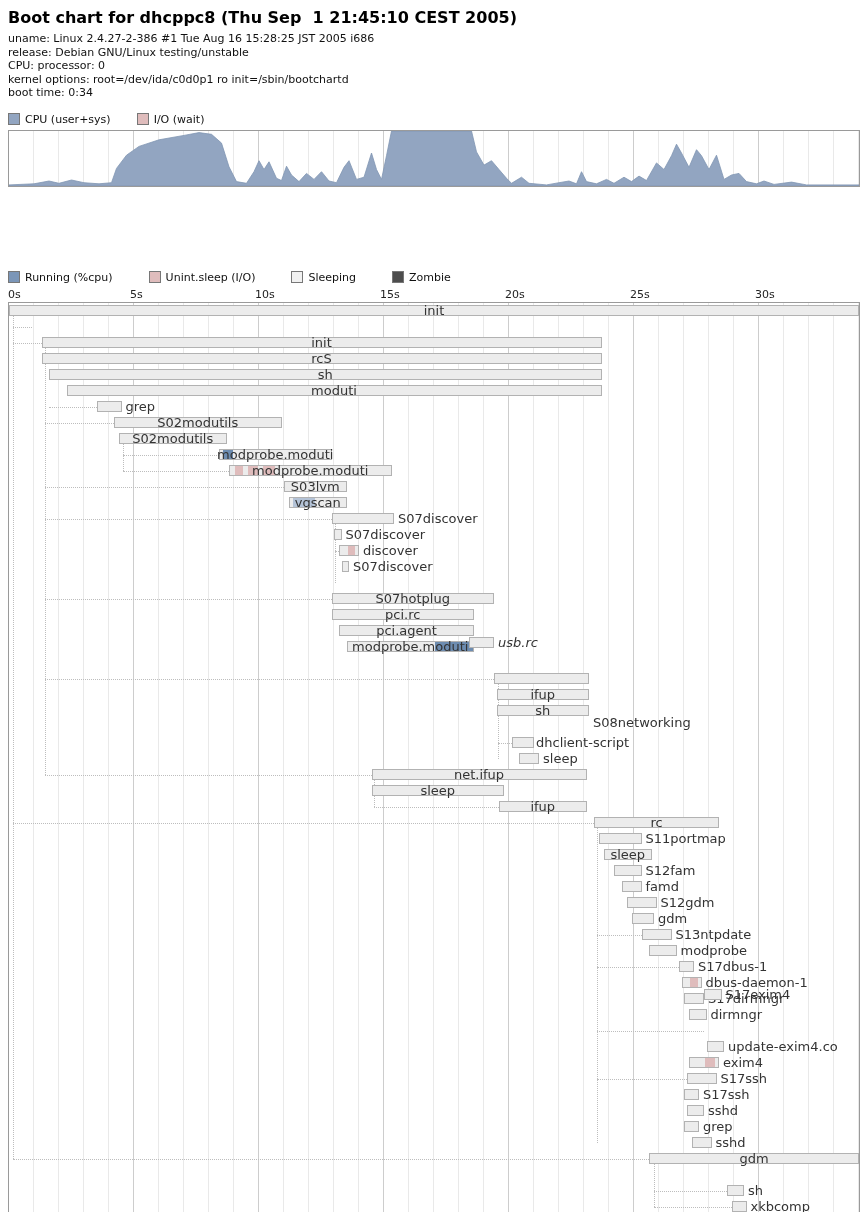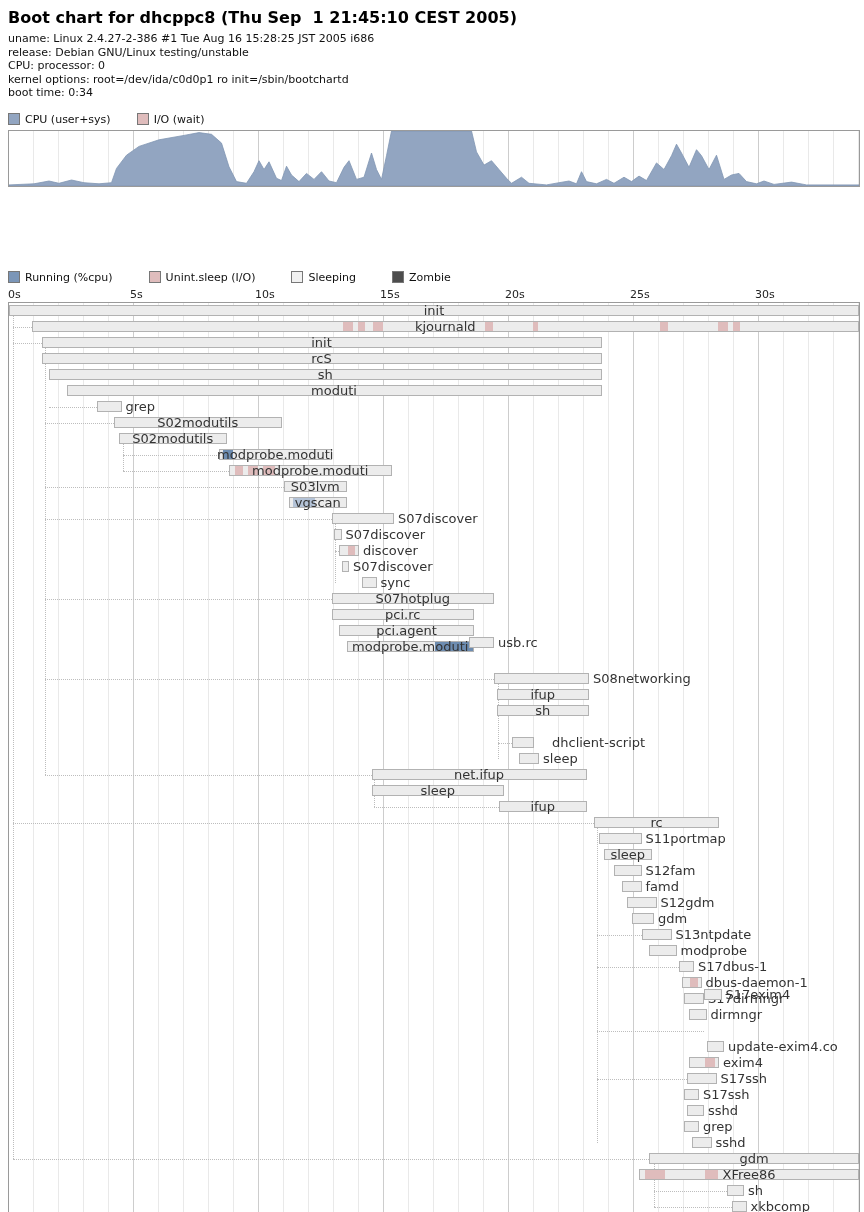--- a/index.html
+++ b/index.html
@@ -118,33 +118,20 @@
       <div class="hline" style="left: 587.5px; width: 82.5px; top: 664px; border-color: rgb(189, 189, 189);"></div>
       <div class="hline" style="left: 587.5px; width: 107.5px; top: 728px; border-color: rgb(189, 189, 189);"></div>
       <div class="hline" style="left: 587.5px; width: 90px; top: 776px; border-color: rgb(189, 189, 189);"></div>
       <div class="hline" style="left: 3.75px; width: 636.25px; top: 856px; border-color: rgb(189, 189, 189);"></div>
       <div class="hline" style="left: 645px; width: 72.5px; top: 888px; border-color: rgb(189, 189, 189);"></div>
       <div class="hline" style="left: 645px; width: 77.5px; top: 904px; border-color: rgb(189, 189, 189);"></div>
       <div class="proc-row" style="top: 0px;">
         <div class="bar" style="left: 0px; width: 850px; background: rgb(236, 236, 236); border-color: rgb(178, 178, 178);"></div>
         <span class="plabel centered" style="left: 425px;">init</span>
       </div>
-      <div class="proc-row" style="top: 16px;">
-        <div class="bar" style="left: 22.5px; width: 827.5px; background: rgb(236, 236, 236); border-color: rgb(178, 178, 178);">
-          <div class="seg" style="left: 310px; width: 10px; background: rgb(223, 188, 188);"></div>
-          <div class="seg" style="left: 325px; width: 7.5px; background: rgb(223, 188, 188);"></div>
-          <div class="seg" style="left: 340px; width: 10px; background: rgb(223, 188, 188);"></div>
-          <div class="seg" style="left: 452.5px; width: 7.5px; background: rgb(223, 188, 188);"></div>
-          <div class="seg" style="left: 500px; width: 5px; background: rgb(223, 188, 188);"></div>
-          <div class="seg" style="left: 627.5px; width: 7.5px; background: rgb(223, 188, 188);"></div>
-          <div class="seg" style="left: 685px; width: 10px; background: rgb(223, 188, 188);"></div>
-          <div class="seg" style="left: 700px; width: 7.5px; background: rgb(223, 188, 188);"></div>
-        </div>
-        <span class="plabel centered" style="left: 436.25px;">kjournald</span>
-      </div>
       <div class="proc-row" style="top: 32px;">
         <div class="bar" style="left: 32.5px; width: 560px; background: rgb(236, 236, 236); border-color: rgb(178, 178, 178);"></div>
         <span class="plabel centered" style="left: 312.5px;">init</span>
       </div>
       <div class="proc-row" style="top: 48px;">
         <div class="bar" style="left: 32.5px; width: 560px; background: rgb(236, 236, 236); border-color: rgb(178, 178, 178);"></div>
         <span class="plabel centered" style="left: 312.5px;">rcS</span>
       </div>
       <div class="proc-row" style="top: 64px;">
         <div class="bar" style="left: 40px; width: 552.5px; background: rgb(236, 236, 236); border-color: rgb(178, 178, 178);"></div>
@@ -201,61 +188,57 @@
       <div class="proc-row" style="top: 240px;">
         <div class="bar" style="left: 330px; width: 20px; background: rgb(236, 236, 236); border-color: rgb(178, 178, 178);">
           <div class="seg" style="left: 7.5px; width: 7.5px; background: rgb(223, 188, 188);"></div>
         </div>
         <span class="plabel" style="left: 354px;">discover</span>
       </div>
       <div class="proc-row" style="top: 256px;">
         <div class="bar" style="left: 332.5px; width: 7.5px; background: rgb(236, 236, 236); border-color: rgb(178, 178, 178);"></div>
         <span class="plabel" style="left: 344px;">S07discover</span>
       </div>
-      <div class="proc-row" style="top: 272px;">
-        <div class="bar" style="left: 352.5px; width: 15px; background: rgb(236, 236, 236); border-color: rgb(178, 178, 178);"></div>
-        <span class="plabel" style="left: 371.5px;">sync</span>
-      </div>
       <div class="proc-row" style="top: 288px;">
         <div class="bar" style="left: 322.5px; width: 162.5px; background: rgb(236, 236, 236); border-color: rgb(178, 178, 178);"></div>
         <span class="plabel centered" style="left: 403.75px;">S07hotplug</span>
       </div>
       <div class="proc-row" style="top: 304px;">
         <div class="bar" style="left: 322.5px; width: 142.5px; background: rgb(236, 236, 236); border-color: rgb(178, 178, 178);"></div>
         <span class="plabel centered" style="left: 393.75px;">pci.rc</span>
       </div>
       <div class="proc-row" style="top: 320px;">
         <div class="bar" style="left: 330px; width: 135px; background: rgb(236, 236, 236); border-color: rgb(178, 178, 178);"></div>
         <span class="plabel centered" style="left: 397.5px;">pci.agent</span>
       </div>
       <div class="proc-row" style="top: 336px;">
         <div class="bar" style="left: 337.5px; width: 127.5px; background: rgb(236, 236, 236); border-color: rgb(178, 178, 178);">
           <div class="seg" style="left: 87.5px; width: 37.5px; background: rgb(109, 140, 176);"></div>
         </div>
         <span class="plabel centered" style="left: 401.25px;">modprobe.moduti</span>
       </div>
-      <div class="proc-row" style="top: 332px;">
+      <div class="proc-row" style="top: 332px; font-style: italic;">
         <div class="bar" style="left: 460px; width: 25px; background: rgb(236, 236, 236); border-color: rgb(178, 178, 178);"></div>
         <span class="plabel" style="left: 489px;">usb.rc</span>
       </div>
       <div class="proc-row" style="top: 368px;">
         <div class="bar" style="left: 485px; width: 95px; background: rgb(236, 236, 236); border-color: rgb(178, 178, 178);"></div>
-        <span class="plabel" style="left: 584px;">S08networking</span>
+        <span class="plabel" style="left: 584px; margin-top: 44px;">S08networking</span>
       </div>
       <div class="proc-row" style="top: 384px;">
         <div class="bar" style="left: 487.5px; width: 92.5px; background: rgb(236, 236, 236); border-color: rgb(178, 178, 178);"></div>
         <span class="plabel centered" style="left: 533.75px;">ifup</span>
       </div>
       <div class="proc-row" style="top: 400px;">
         <div class="bar" style="left: 487.5px; width: 92.5px; background: rgb(236, 236, 236); border-color: rgb(178, 178, 178);"></div>
         <span class="plabel centered" style="left: 533.75px;">sh</span>
       </div>
       <div class="proc-row" style="top: 432px;">
         <div class="bar" style="left: 502.5px; width: 22.5px; background: rgb(236, 236, 236); border-color: rgb(178, 178, 178);"></div>
-        <span class="plabel" style="left: 543px;">dhclient-script</span>
+        <span class="plabel" style="left: 527px;">dhclient-script</span>
       </div>
       <div class="proc-row" style="top: 448px;">
         <div class="bar" style="left: 510px; width: 20px; background: rgb(236, 236, 236); border-color: rgb(178, 178, 178);"></div>
         <span class="plabel" style="left: 534px;">sleep</span>
       </div>
       <div class="proc-row" style="top: 464px;">
         <div class="bar" style="left: 362.5px; width: 215px; background: rgb(236, 236, 236); border-color: rgb(178, 178, 178);"></div>
         <span class="plabel centered" style="left: 470px;">net.ifup</span>
       </div>
       <div class="proc-row" style="top: 480px;">
@@ -351,27 +334,20 @@
         <span class="plabel" style="left: 694px;">grep</span>
       </div>
       <div class="proc-row" style="top: 832px;">
         <div class="bar" style="left: 682.5px; width: 20px; background: rgb(236, 236, 236); border-color: rgb(178, 178, 178);"></div>
         <span class="plabel" style="left: 706.5px;">sshd</span>
       </div>
       <div class="proc-row" style="top: 848px;">
         <div class="bar" style="left: 640px; width: 210px; background: rgb(236, 236, 236); border-color: rgb(178, 178, 178);"></div>
         <span class="plabel centered" style="left: 745px;">gdm</span>
       </div>
-      <div class="proc-row" style="top: 864px;">
-        <div class="bar" style="left: 630px; width: 220px; background: rgb(236, 236, 236); border-color: rgb(178, 178, 178);">
-          <div class="seg" style="left: 5px; width: 20px; background: rgb(223, 188, 188);"></div>
-          <div class="seg" style="left: 65px; width: 12.5px; background: rgb(223, 188, 188);"></div>
-        </div>
-        <span class="plabel centered" style="left: 740px;">XFree86</span>
-      </div>
       <div class="proc-row" style="top: 880px;">
         <div class="bar" style="left: 717.5px; width: 17.5px; background: rgb(236, 236, 236); border-color: rgb(178, 178, 178);"></div>
         <span class="plabel" style="left: 739px;">sh</span>
       </div>
       <div class="proc-row" style="top: 896px;">
         <div class="bar" style="left: 722.5px; width: 15px; background: rgb(236, 236, 236); border-color: rgb(178, 178, 178);"></div>
         <span class="plabel" style="left: 741.5px;">xkbcomp</span>
       </div>
     </div>
 

